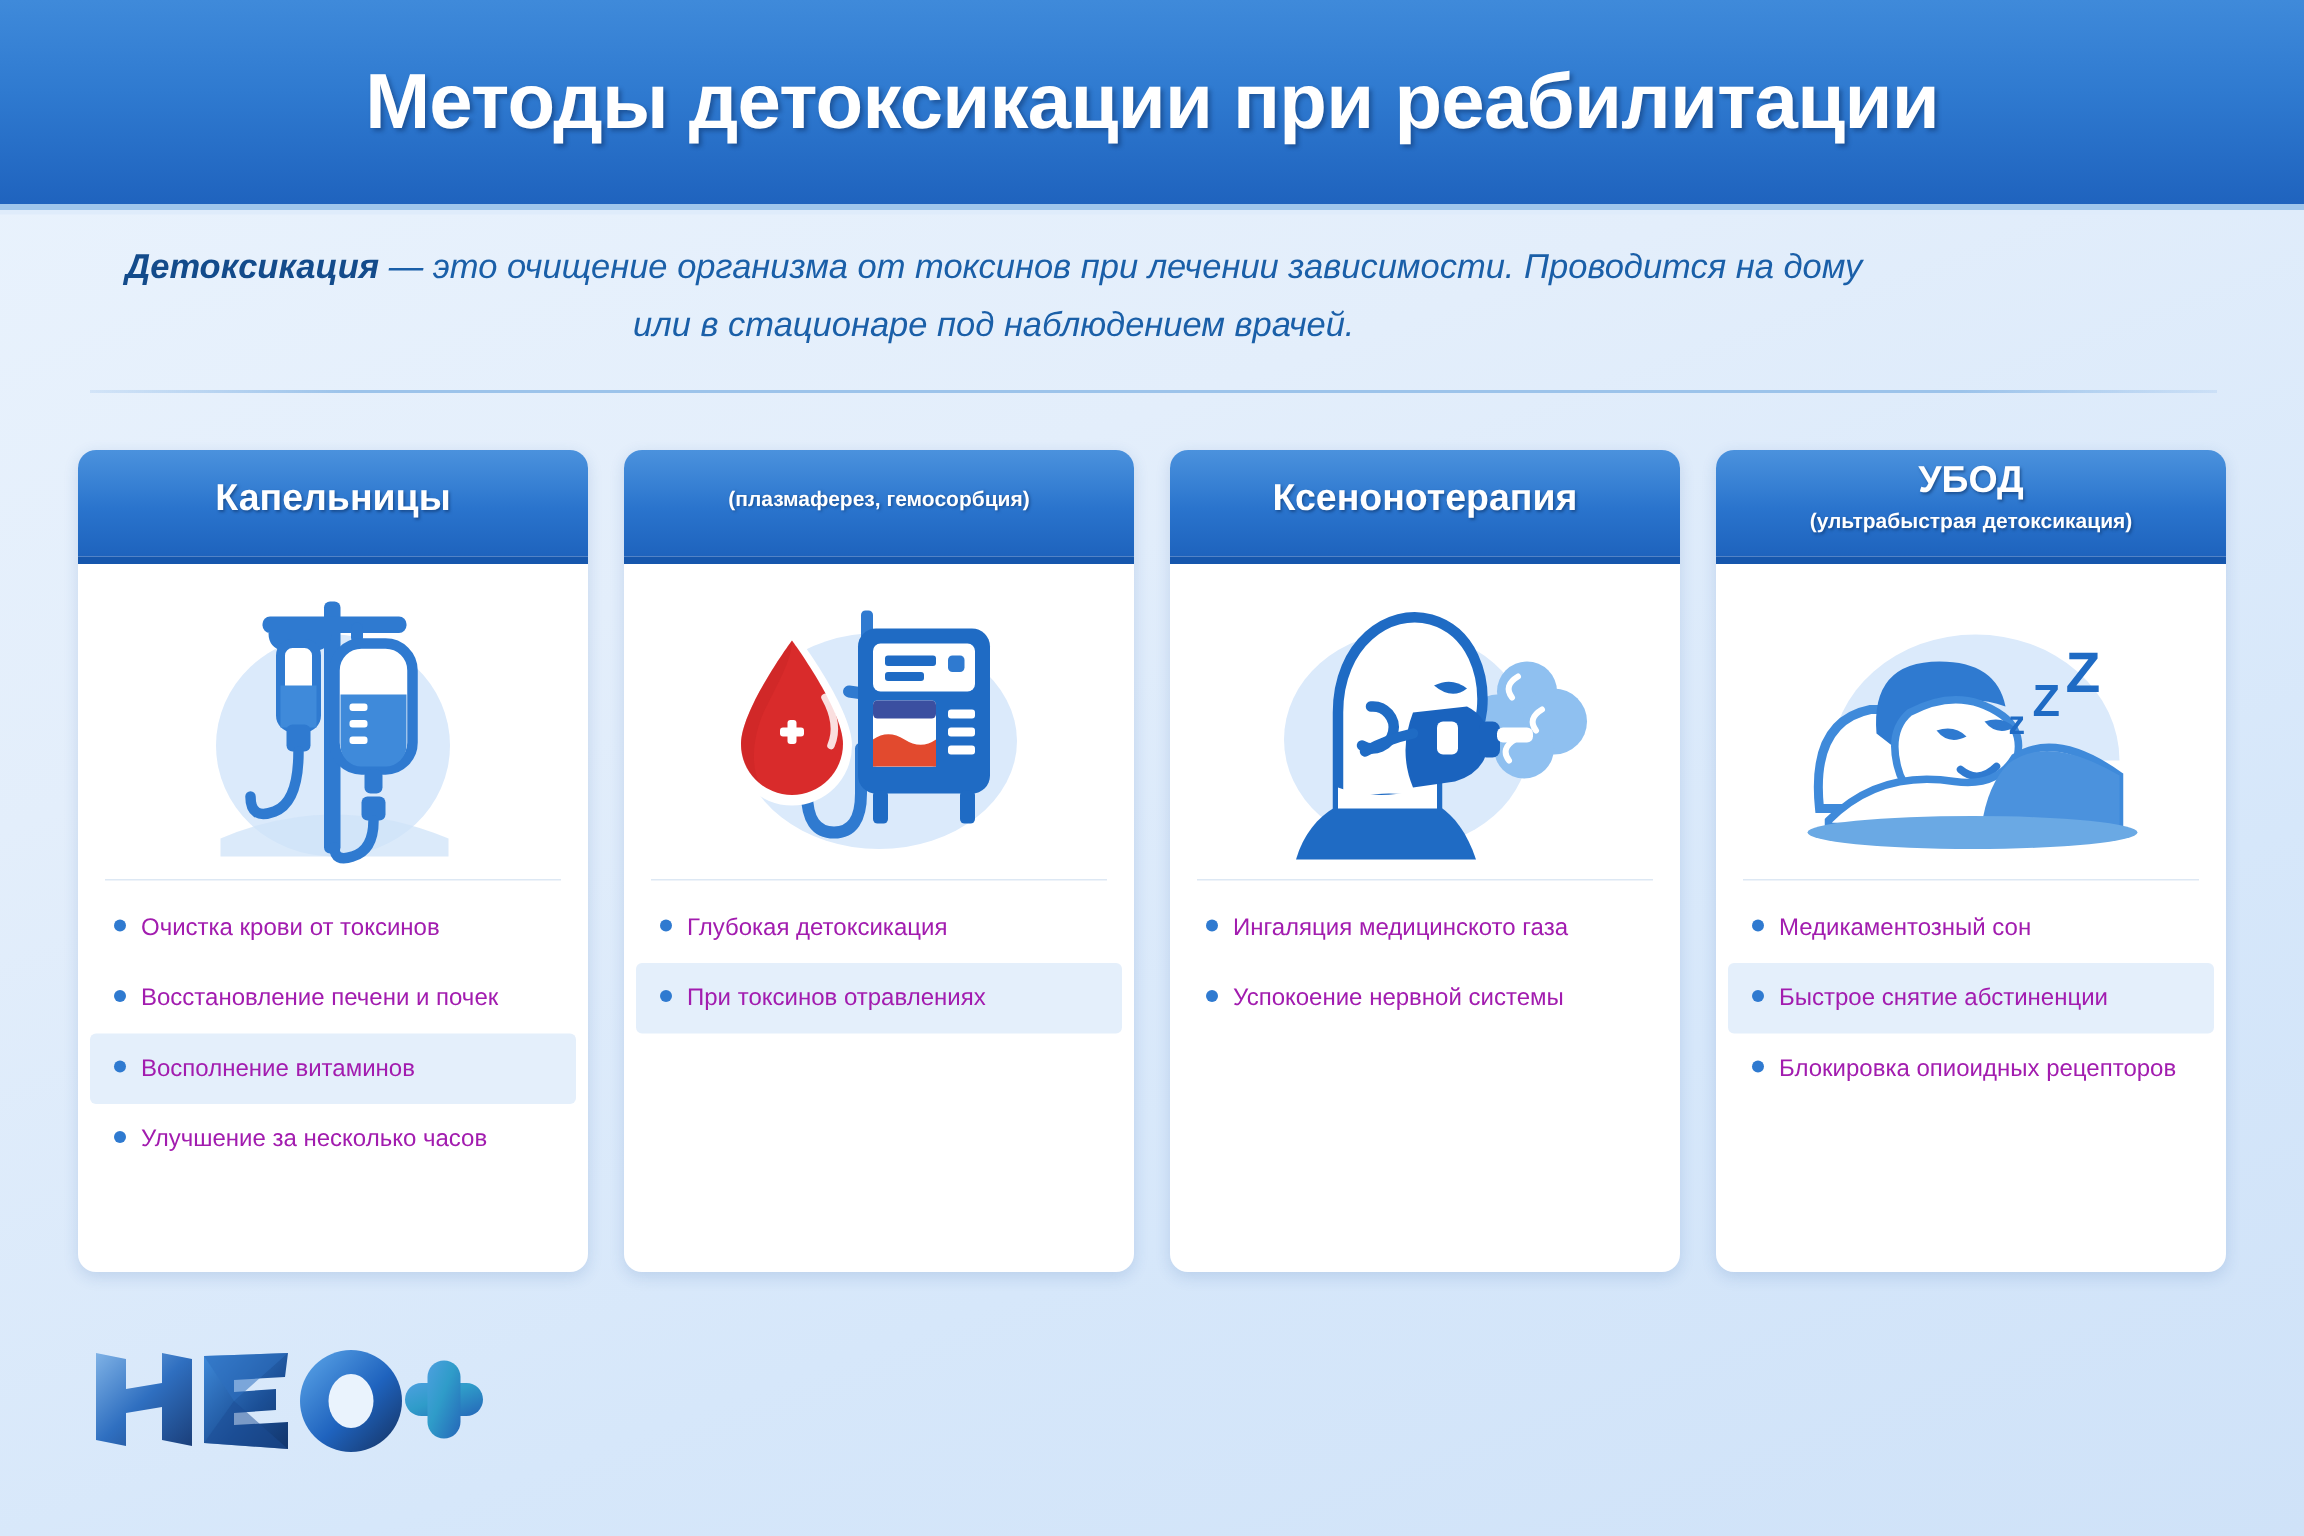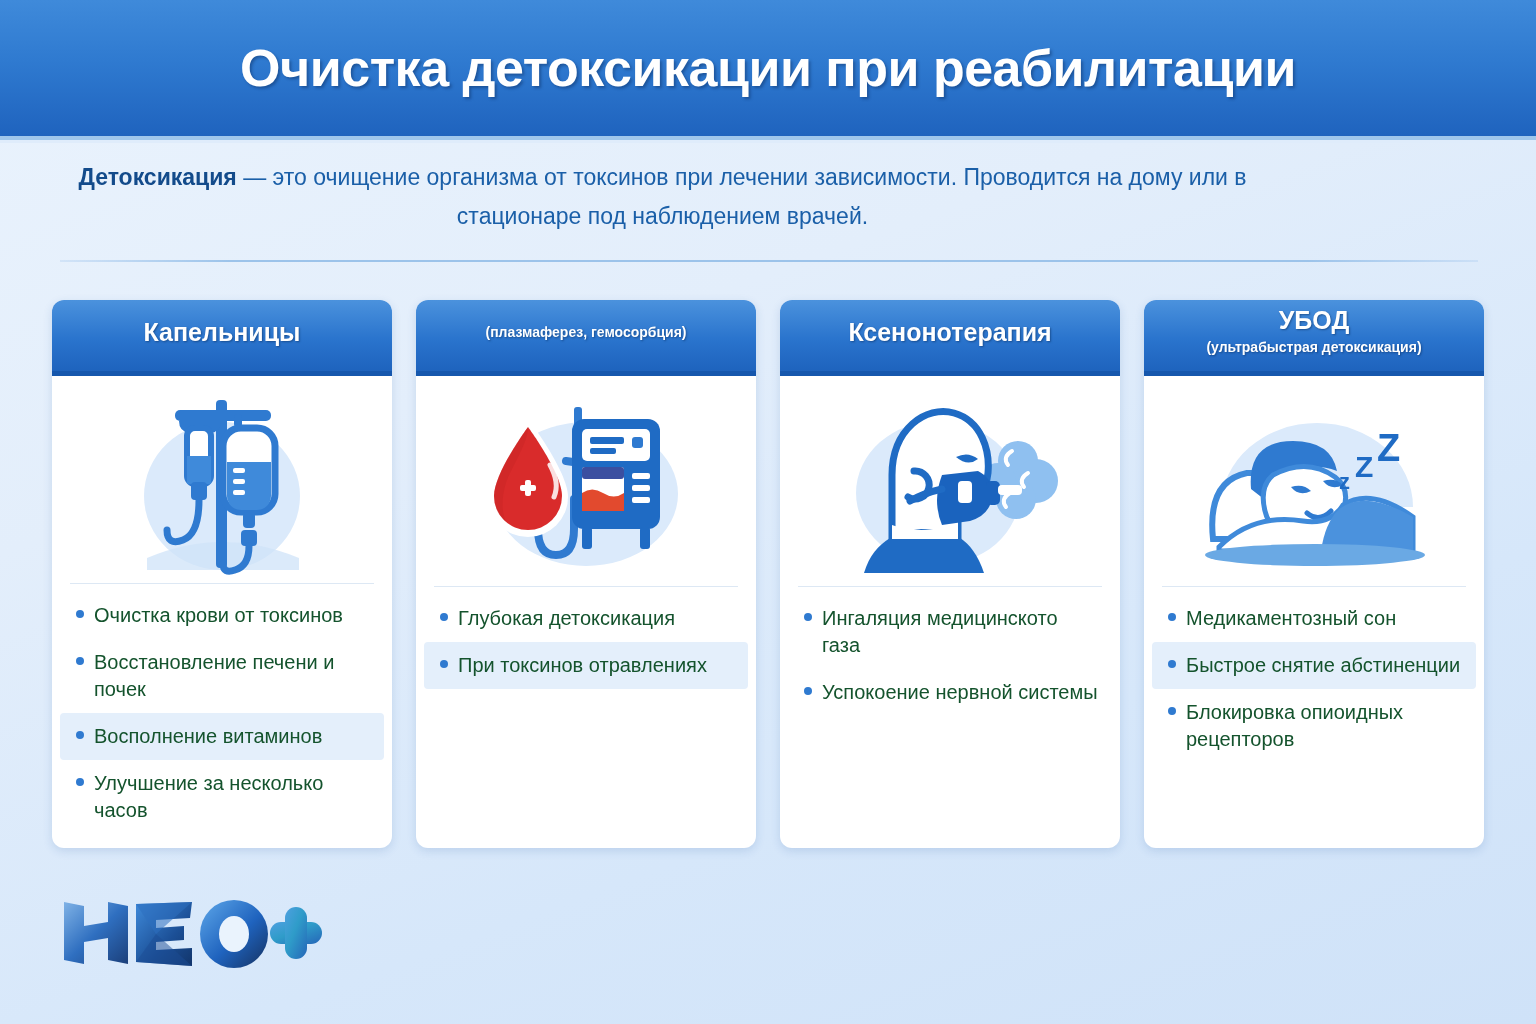--- a/index.html
+++ b/index.html
@@ -30,20 +30,21 @@
   }
   .header-rule-b {
     position: absolute; left: 0; top: 140px; width: 1536px; height: 3px;
     background: #dfecfb;
   }
 
   
   .subtitle-wrap {
     position: absolute; left: 0; top: 158px; width: 1325px;
     text-align: center;
+    font-style: italic;
   }
   .subtitle {
     display: block;
     color: #1a5fa8;
     font-size: 23px;
     line-height: 39px;
     max-width: 1180px;
     margin: 0 auto;
   }
   .subtitle b { color: #134b8b; font-weight: bold; }
@@ -87,22 +88,22 @@
     height: 210px;
     display: flex; align-items: center; justify-content: center;
     padding-top: 6px;
   }
   .card-rule {
     height: 1px; background: #dde8f4; margin: 0 18px 8px;
   }
   .card-list { list-style: none; padding: 0 8px 14px; }
   .card-list li {
     position: relative;
-    color: #14532d;
-    font-size: 20px;
+    color: #a21caf;
+    font-size: 16px;
     line-height: 27px;
     padding: 10px 12px 10px 34px;
     border-radius: 4px;
   }
   .card-list li::before {
     content: "";
     position: absolute; left: 16px; top: 18px;
     width: 8px; height: 8px; border-radius: 50%;
     background: #2f7ad0;
   }
@@ -114,21 +115,21 @@
     display: flex; align-items: center;
   }
   .logo svg { display: block; }
 
   svg { overflow: visible; }
 </style>
 </head>
 <body>
 
 <div class="header">
-  <h1 class="header-title">Очистка детоксикации при реабилитации</h1>
+  <h1 class="header-title">Методы детоксикации при реабилитации</h1>
 </div>
 <div class="header-rule-a"></div>
 <div class="header-rule-b"></div>
 
 <div class="subtitle-wrap">
   <span class="subtitle"><b>Детоксикация</b><span> — это очищение организма от токсинов при лечении зависимости. Проводится на дому или в стационаре под наблюдением врачей.</span></span>
 </div>
 <div class="divider"></div>
 
 <div class="cards">

